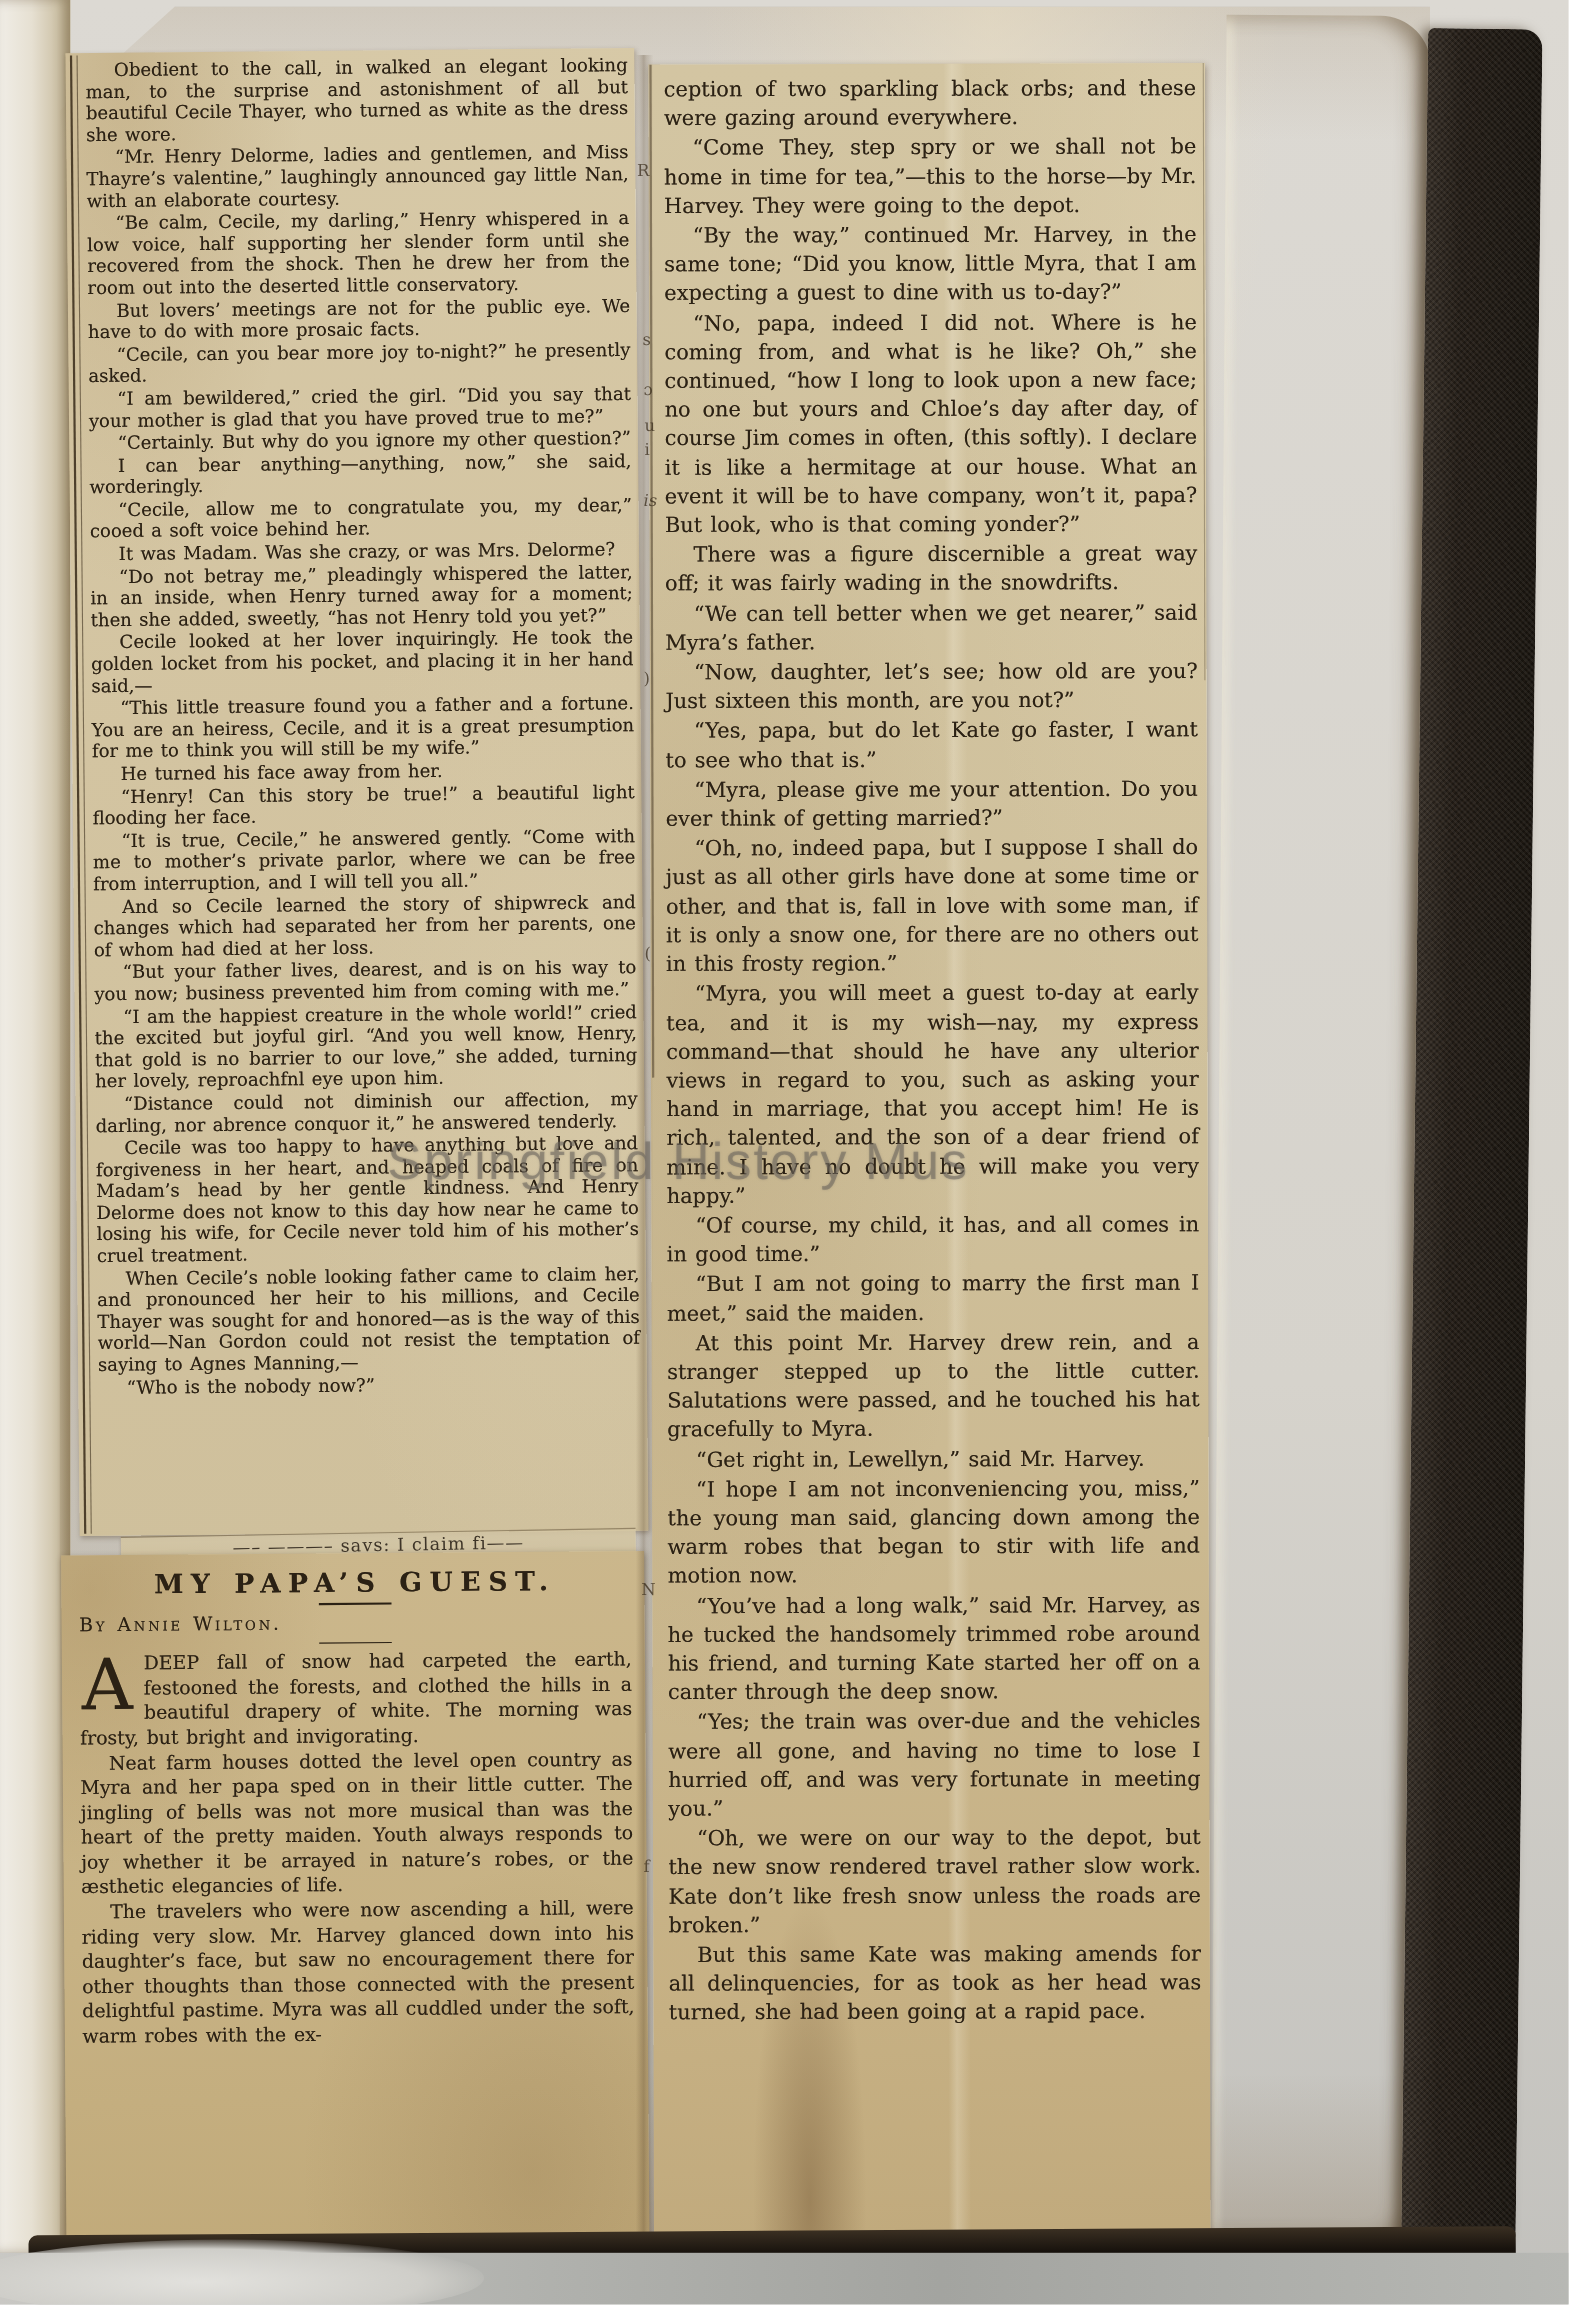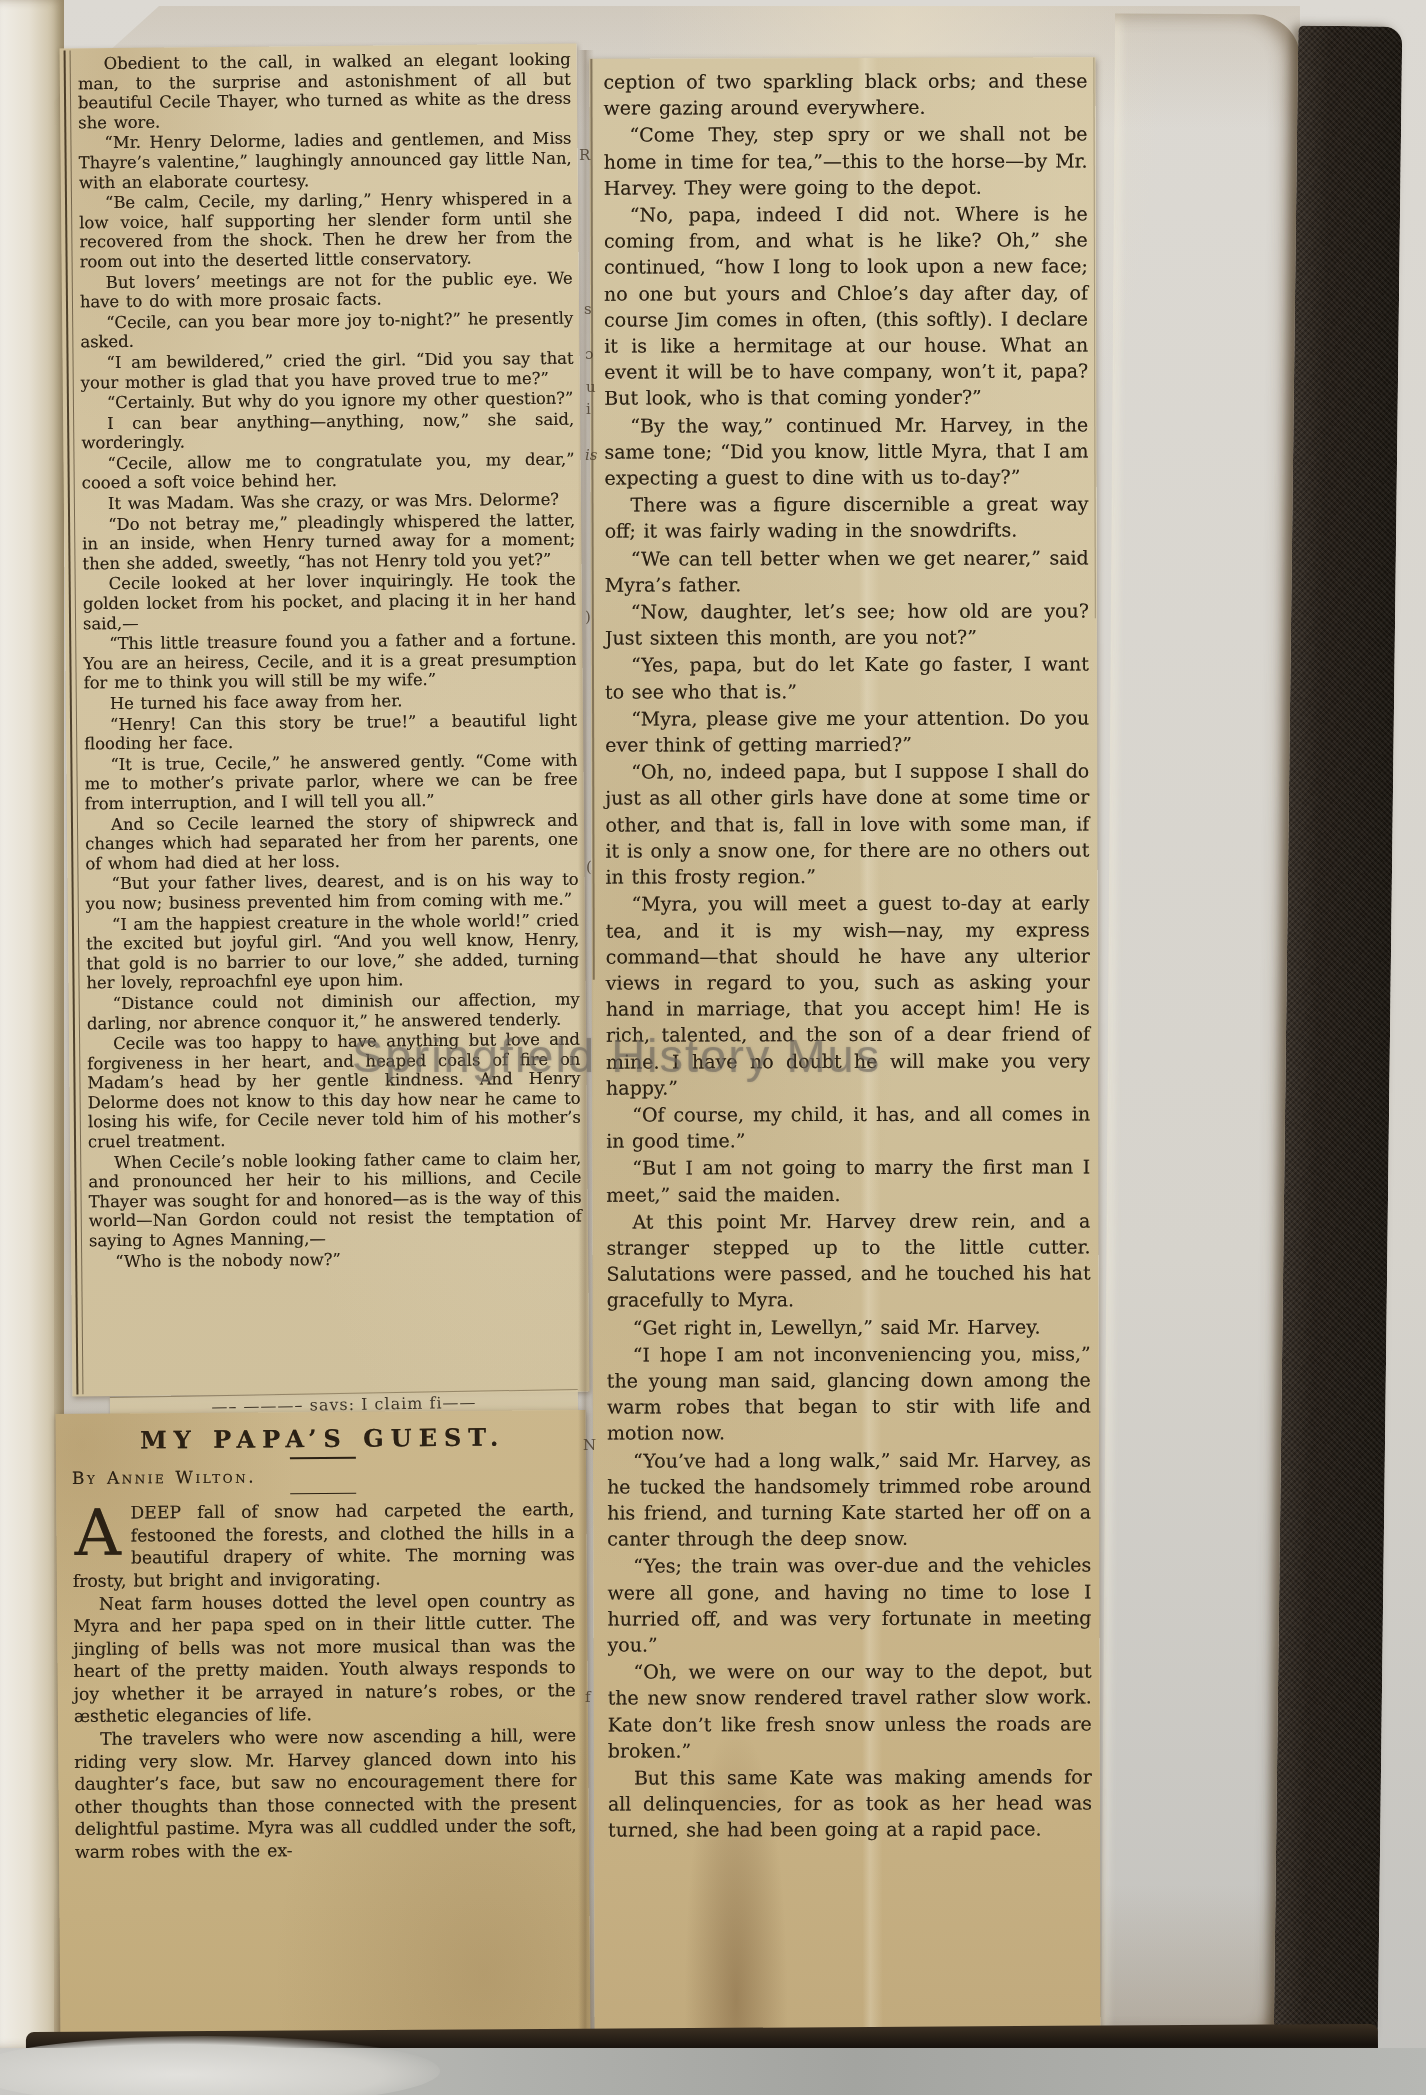--- a/index.html
+++ b/index.html
@@ -152,22 +152,22 @@
   <p class="byline noindent">By Annie Wilton.</p>
   <div class="rule thin"></div>
   <p class="noindent"><span class="dropcap">A</span><span>DEEP fall of snow had carpeted the earth,  festooned  the  forests,  and clothed the hills in a beautiful drapery of white.  The morning was frosty, but bright and invigorating.</span></p>
   <p>Neat farm houses dotted the level open country as Myra and her papa sped on in their little cutter.  The jingling of bells was not more musical than was the heart of the pretty maiden.  Youth always responds to joy whether it be arrayed in nature’s robes, or the æsthetic elegancies of life.</p>
   <p>The travelers who were now ascending a hill, were riding very slow.  Mr. Harvey glanced down into his daughter’s face, but saw no encouragement there for other thoughts than those connected with the present delightful pastime.  Myra was all cuddled under the soft, warm robes with the ex-</p>
 </div>
 
 <div class="abs clip clip3">
   <p class="noindent">ception of two sparkling black orbs; and these were gazing around everywhere.</p>
   <p>“Come They, step spry or we shall not be home in time for tea,”—this to the horse—by Mr. Harvey.  They were going to the depot.</p>
+  <p>“By the way,” continued Mr. Harvey, in the same tone; “Did you know, little Myra, that I am expecting a guest to dine with us to-day?”</p>
   <p>“No, papa, indeed I did not.  Where is he coming from, and what is he like?  Oh,” she continued, “how I long to look upon a new face; no one but yours and Chloe’s day after day, of course Jim comes in often, (this softly).  I declare it is like a hermitage at our house.  What an event it will be to have company, won’t it, papa?  But look, who is that coming yonder?”</p>
-  <p>“By the way,” continued Mr. Harvey, in the same tone; “Did you know, little Myra, that I am expecting a guest to dine with us to-day?”</p>
   <p>There was a figure discernible a great way off; it was fairly wading in the snowdrifts.</p>
   <p>“We can tell better when we get nearer,” said Myra’s father.</p>
   <p>“Now, daughter, let’s see; how old are you? Just sixteen this month, are you not?”</p>
   <p>“Yes, papa, but do let Kate go faster, I want to see who that is.”</p>
   <p>“Myra, please give me your attention.  Do you ever think of getting married?”</p>
   <p>“Oh, no, indeed papa, but I suppose I shall do just as all other girls have done at some time or other, and that is, fall in love with some man, if it is only a snow one, for there are no others out in this frosty region.”</p>
   <p>“Myra, you will meet a guest to-day at early tea, and it is my wish—nay, my express command—that should he have any ulterior views in regard to you, such as asking your hand in marriage, that you accept him!  He is rich, talented, and the son of a dear friend of mine. I have no doubt he will make you very happy.”</p>
   <p>“Of course, my child, it has, and all comes in in good time.”</p>
   <p>“But I am not going to marry the first man I meet,” said the maiden.</p>
   <p>At this point Mr. Harvey drew rein, and a stranger stepped up to the little cutter.  Salutations were passed, and he touched his hat gracefully to Myra.</p>

